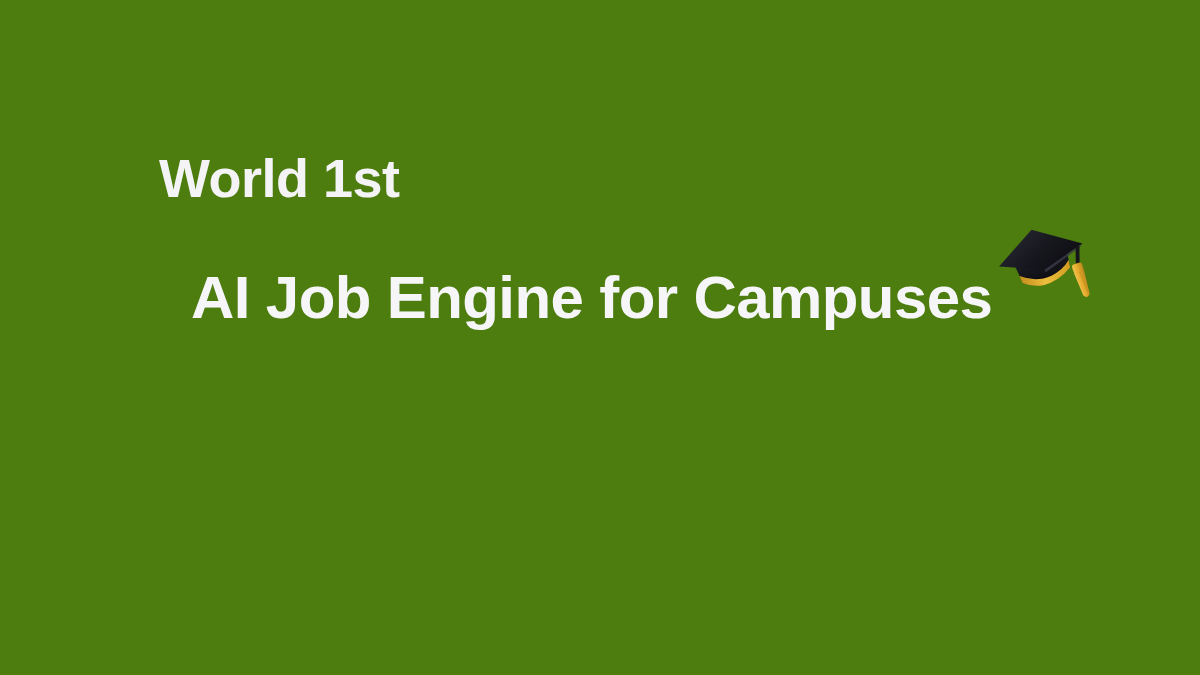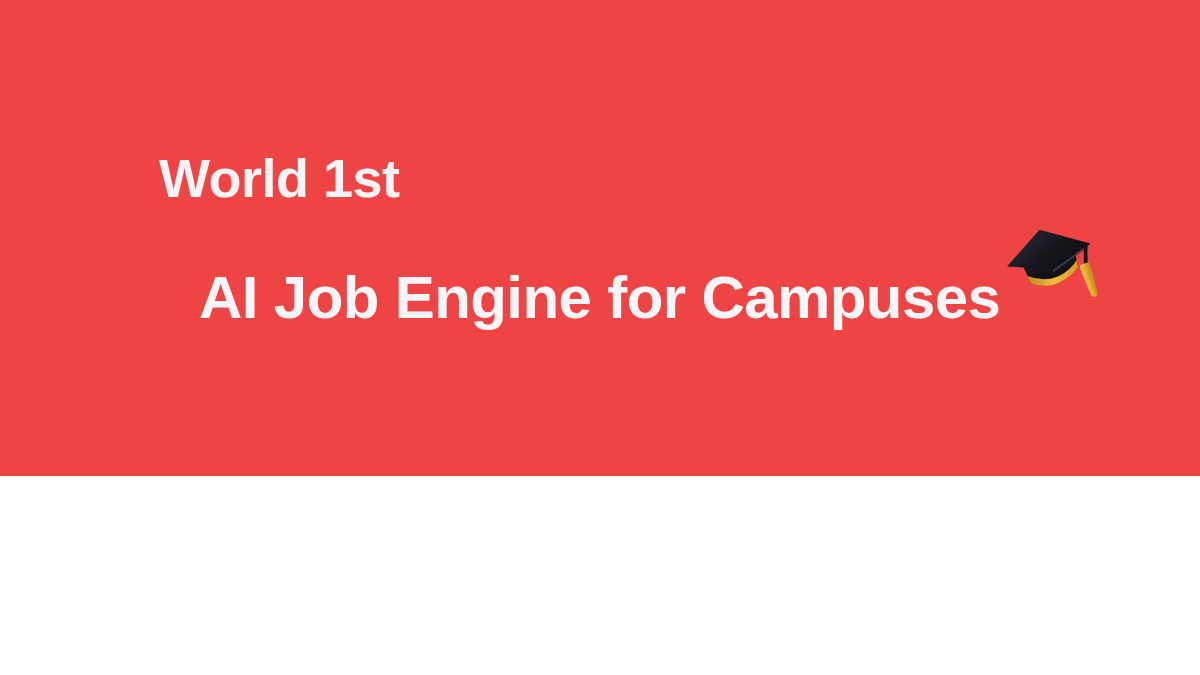--- a/index.html
+++ b/index.html
@@ -9,22 +9,22 @@
   body {
     width: 1200px;
     height: 675px;
     overflow: hidden;
     font-family: "Liberation Sans", sans-serif;
   }
 
   #banner {
     position: relative;
     width: 1200px;
-    height: 476px;
-    background: #ef4444;
+    height: 675px;
+    background: #4d7c0f;
     overflow: hidden;
   }
 
   
   #kicker {
     position: absolute;
     left: 159px;
     top: 151px;
     font-family: "Liberation Sans", sans-serif;
     font-weight: bold;
@@ -46,21 +46,20 @@
   }
 
   #headline {
     font-family: "Liberation Sans", sans-serif;
     font-weight: bold;
     font-size: 60px;
     line-height: 66px;
     letter-spacing: -0.6px;
     color: #f6f6f8;
     white-space: nowrap;
-    margin-left: 8px;
   }
 
   
   #grad-cap {
     position: relative;
     width: 96px;
     height: 96px;
     margin-left: 4px;
     margin-top: -45px;
     flex: 0 0 auto;

